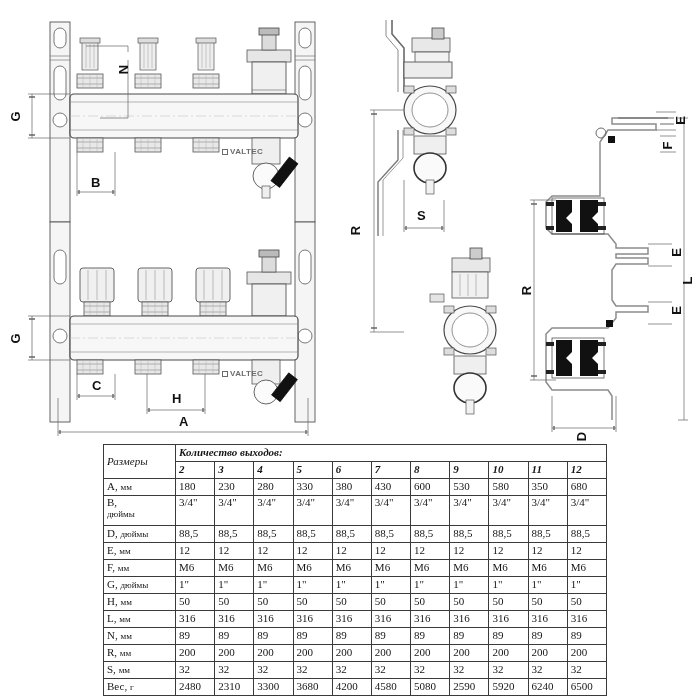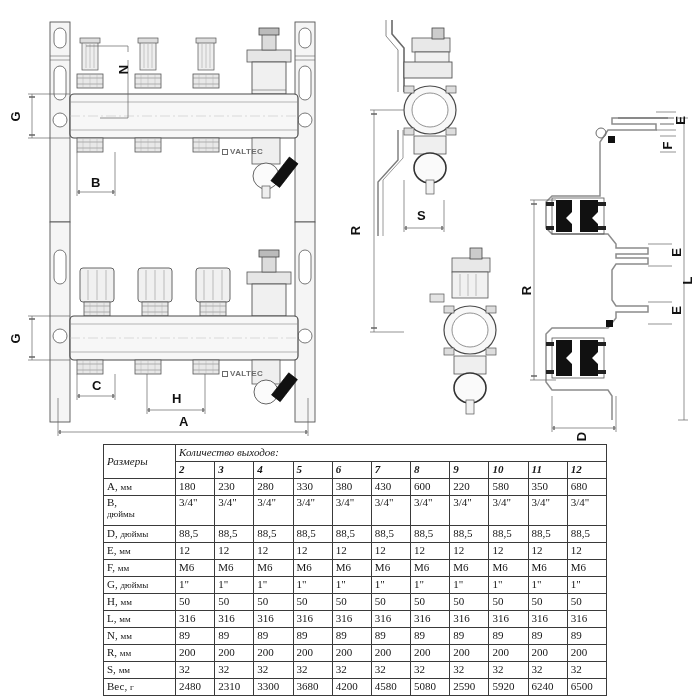--- a/index.html
+++ b/index.html
@@ -79,21 +79,21 @@
     font-style: italic;
     font-weight: normal;
     font-size: 12px;
     text-align: center;
     height: 21px;
     margin-left: 9px;
   }
   th.hdr-kol {
     color: #c0232b;
     font-style: italic;
-    font-weight: normal;
+    font-weight: bold;
     font-size: 12px;
     text-align: center;
     height: 21px;
   }
   th.hdr-num {
     color: #c0232b;
     font-style: italic;
     font-weight: bold;
     font-size: 12.5px;
     text-align: left;
@@ -458,21 +458,21 @@
       <tbody id="table-body">
           <tr>
             <td class="rowlabel"><span>A,</span> <span class="unit">мм</span></td>
             <td class="val">180</td>
             <td class="val">230</td>
             <td class="val">280</td>
             <td class="val">330</td>
             <td class="val">380</td>
             <td class="val">430</td>
             <td class="val">600</td>
-            <td class="val">220</td>
+            <td class="val">530</td>
             <td class="val">580</td>
             <td class="val">350</td>
             <td class="val">680</td>
           </tr>
           <tr class="tall">
             <td class="rowlabel two-line"><span>B,</span> <br><span class="unit">дюймы</span></td>
             <td class="val">3/4"</td>
             <td class="val">3/4"</td>
             <td class="val">3/4"</td>
             <td class="val">3/4"</td>

